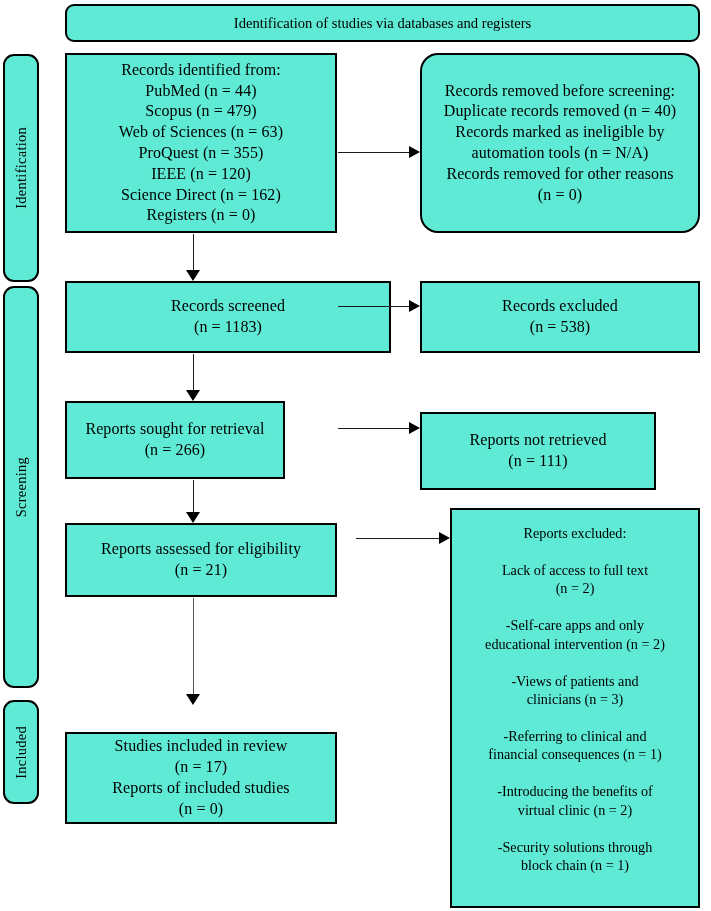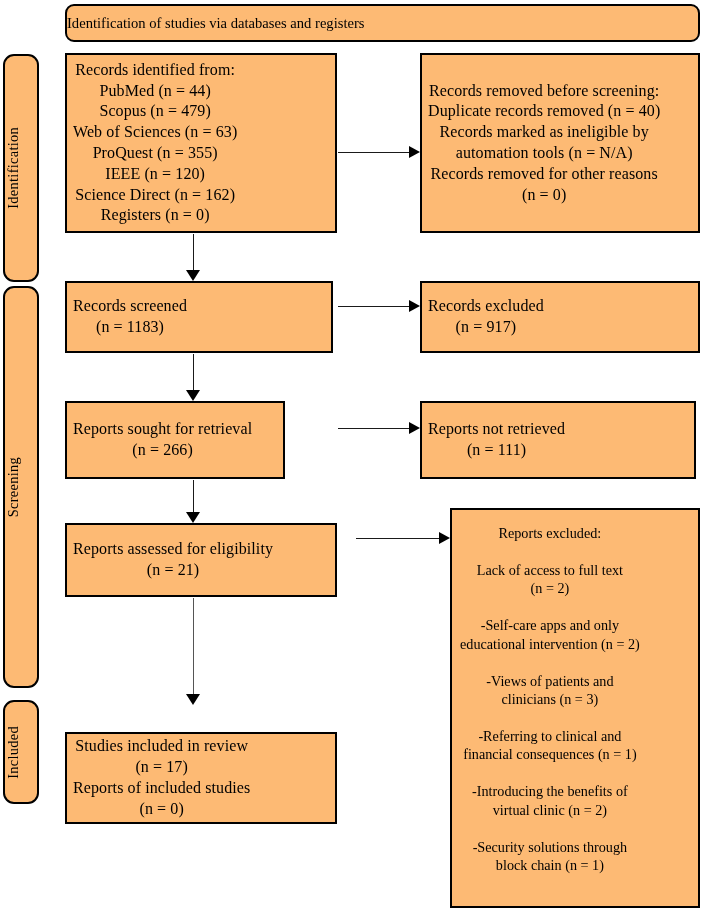--- a/index.html
+++ b/index.html
@@ -21,24 +21,24 @@
     left: 0;
     top: 0;
     width: 711px;
     height: 911px;
   }
 
   
   .node {
     position: absolute;
     box-sizing: border-box;
-    background: #fdba74;
+    background: #5eead4;
     display: flex;
     align-items: center;
-    justify-content: flex-start;
+    justify-content: center;
   }
 
   
   .box {
     border: 2.5px solid #000000;
   }
 
   
   .pill {
     border: 2.5px solid #000000;
@@ -140,65 +140,65 @@
     <div class="box-text">Records identified from:
 PubMed (n = 44)
 Scopus (n = 479)
 Web of Sciences (n = 63)
 ProQuest (n = 355)
 IEEE (n = 120)
 Science Direct (n = 162)
 Registers (n = 0)</div>
   </div>
 
-  <div class="node box" style="left:420px; top:53px; width:280px; height:180px;">
+  <div class="node box" style="left:420px; top:53px; width:280px; height:180px;border-radius:18px;">
     <div class="box-text">Records removed before screening:
 Duplicate records removed (n = 40)
 Records marked as ineligible by
 automation tools (n = N/A)
 Records removed for other reasons
 (n = 0)</div>
   </div>
 
   <div class="conn">
     <div class="conn-h-line" style="left:338px; top:152px; width:72px;"></div>
     <div class="arrowhead-right" style="left:409px; top:145.5px;"></div>
   </div>
 
   <div class="conn">
     <div class="conn-v-line" style="left:193px; top:234px; height:38px;"></div>
     <div class="arrowhead-down" style="left:186.2px; top:270px;"></div>
   </div>
 
-  <div class="node box" style="left:65px; top:281px; width:268px; height:72px;">
+  <div class="node box" style="left:65px; top:281px; width:326px; height:72px;">
     <div class="box-text">Records screened
 (n = 1183)</div>
   </div>
 
   <div class="node box" style="left:420px; top:281px; width:280px; height:72px;">
     <div class="box-text">Records excluded
-(n = 917)</div>
+(n = 538)</div>
   </div>
 
   <div class="conn">
     <div class="conn-h-line" style="left:338px; top:306px; width:72px;"></div>
     <div class="arrowhead-right" style="left:409px; top:299.5px;"></div>
   </div>
 
   <div class="conn">
     <div class="conn-v-line" style="left:193px; top:354px; height:38px;"></div>
     <div class="arrowhead-down" style="left:186.2px; top:390px;"></div>
   </div>
 
   <div class="node box" style="left:65px; top:401px; width:220px; height:78px;">
     <div class="box-text">Reports sought for retrieval
 (n = 266)</div>
   </div>
 
-  <div class="node box" style="left:420px; top:401px; width:276px; height:78px;">
+  <div class="node box" style="left:420px; top:412px; width:236px; height:78px;">
     <div class="box-text">Reports not retrieved
 (n = 111)</div>
   </div>
 
   <div class="conn">
     <div class="conn-h-line" style="left:338px; top:428px; width:72px;"></div>
     <div class="arrowhead-right" style="left:409px; top:421.5px;"></div>
   </div>
 
   <div class="conn">

